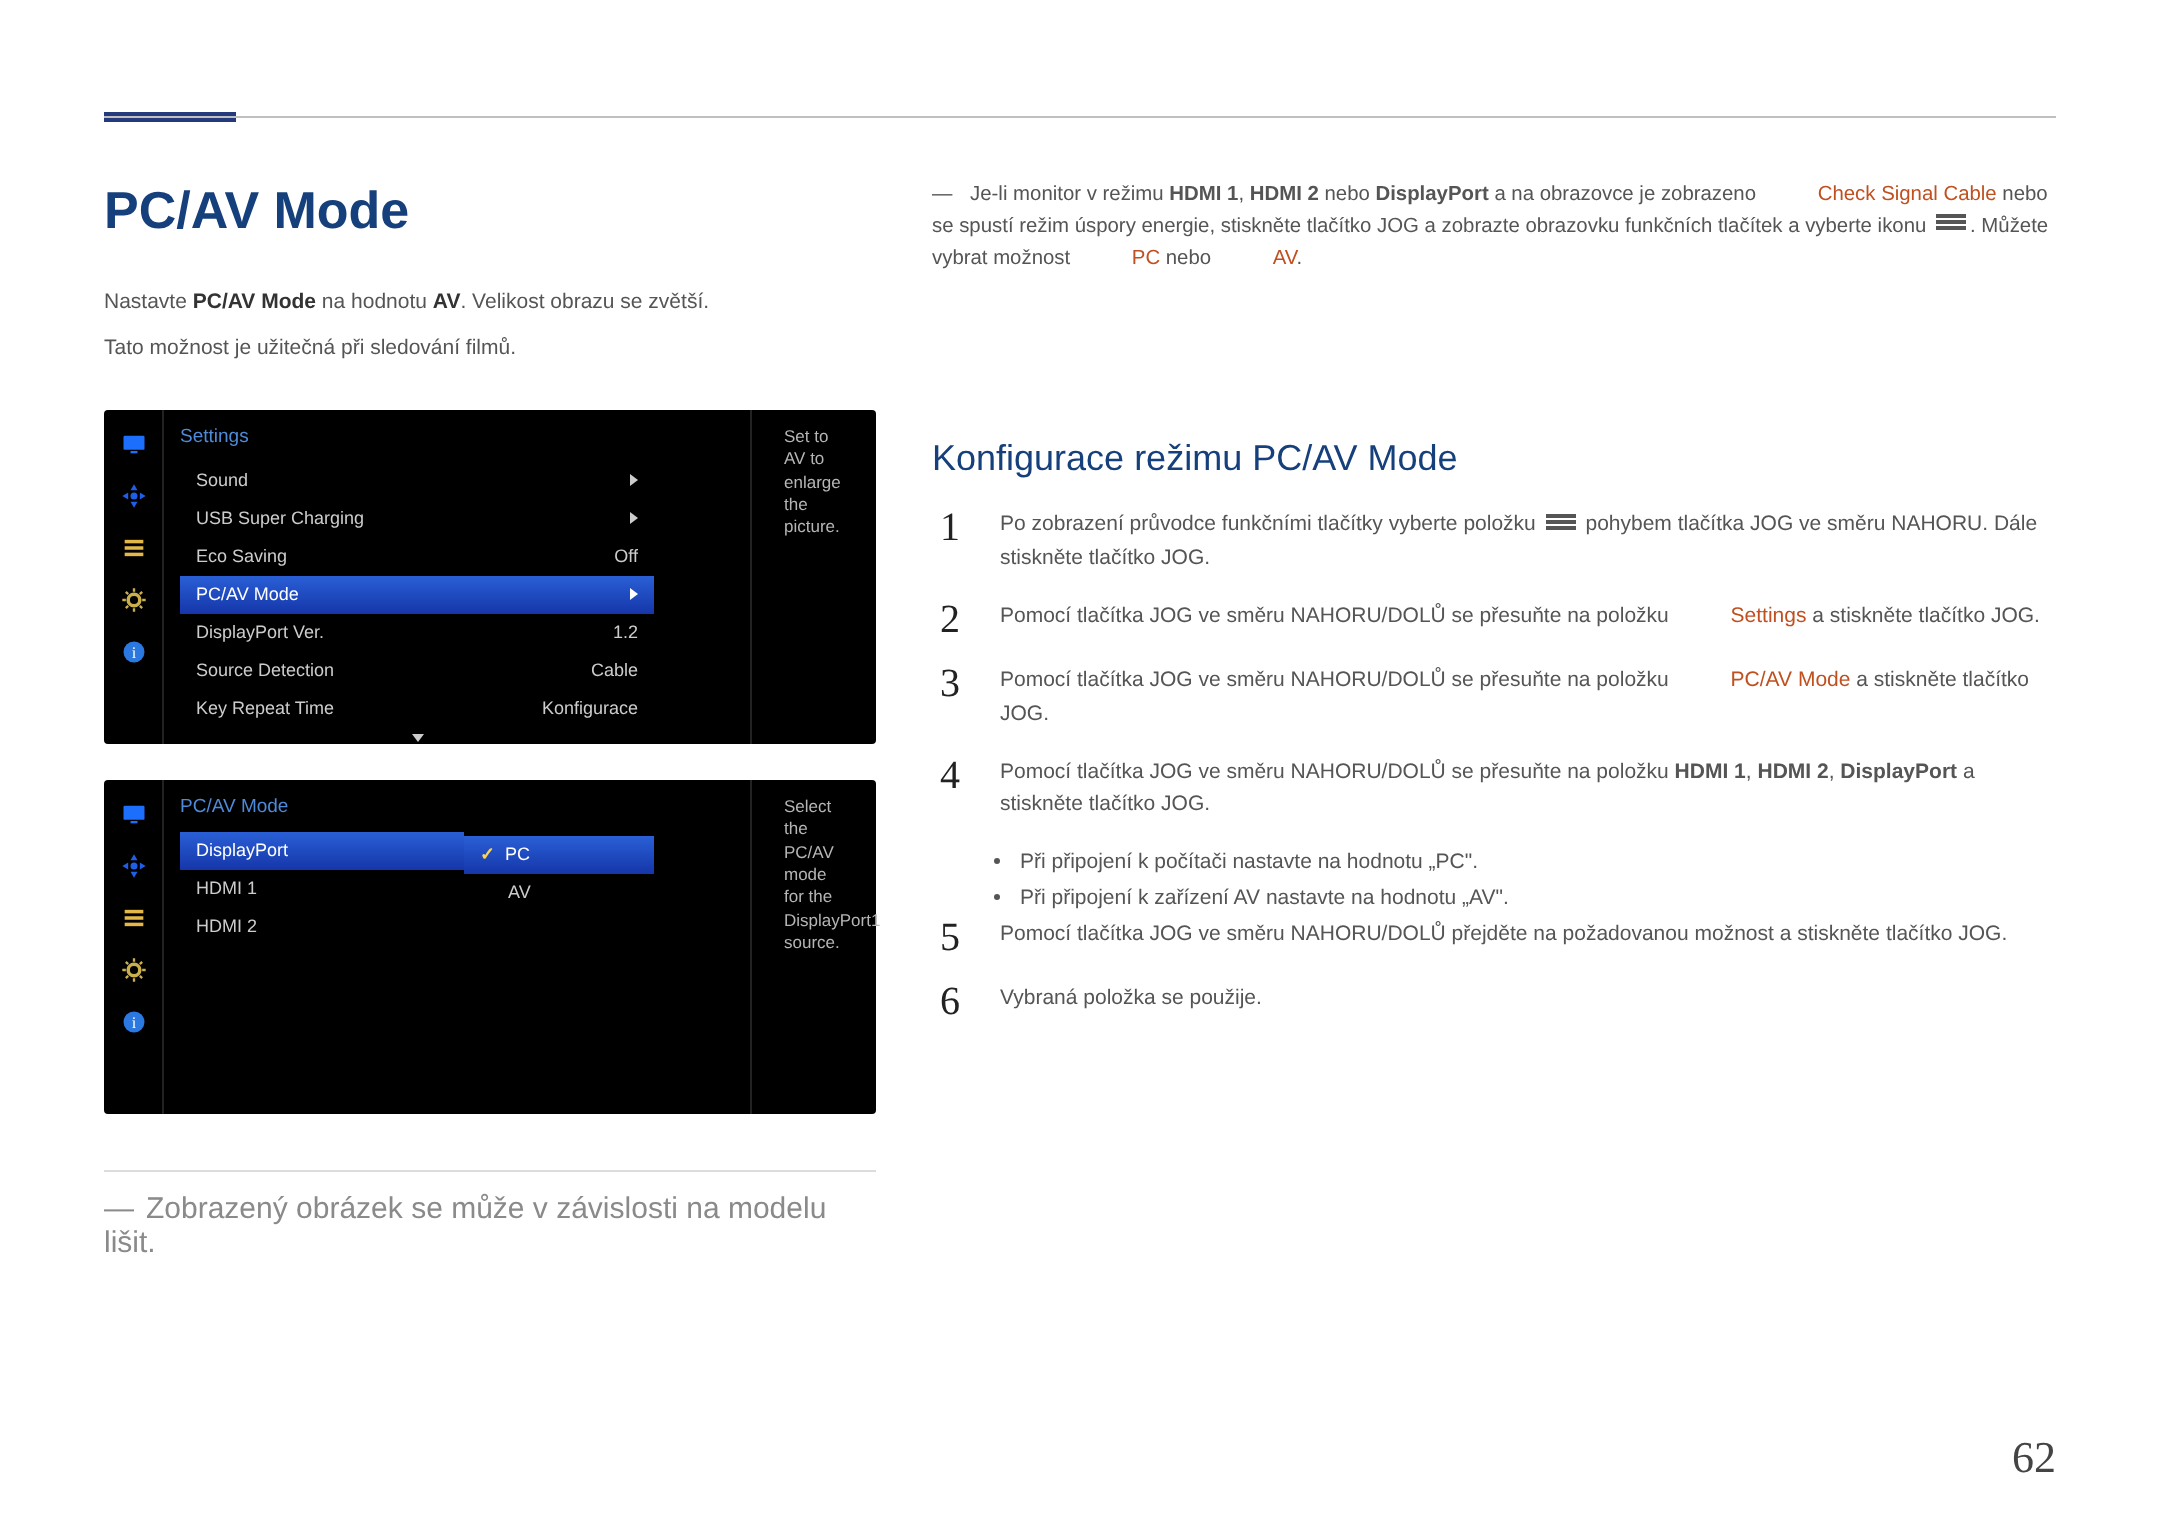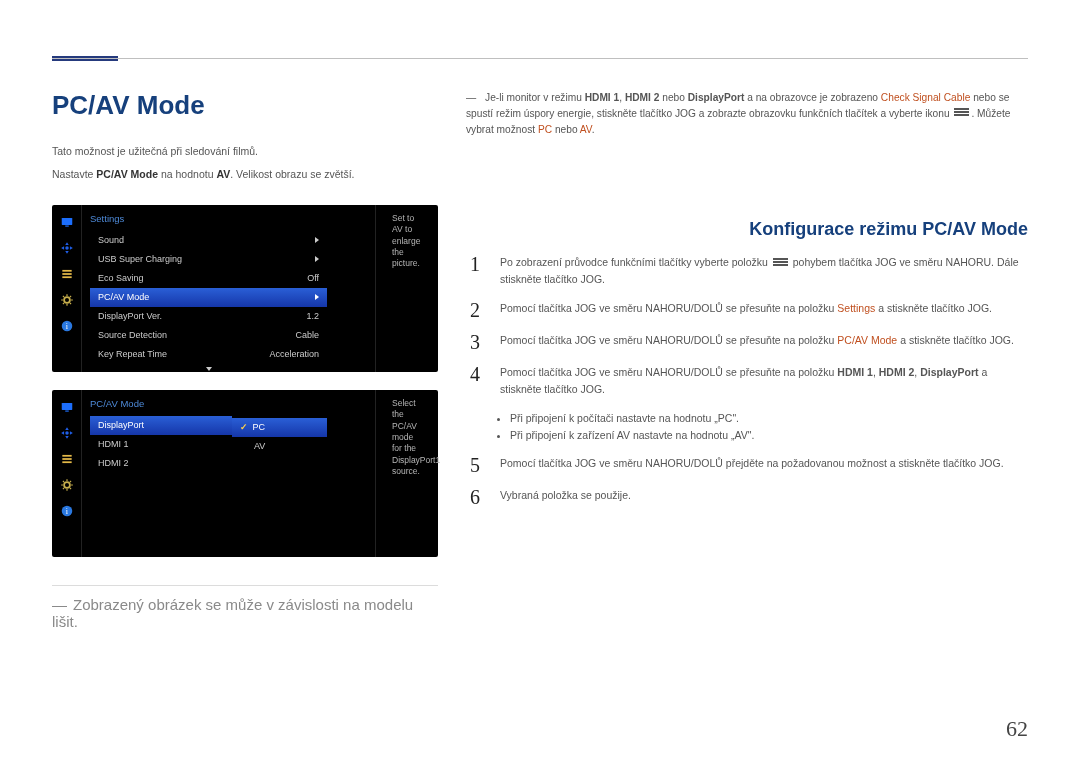--- a/index.html
+++ b/index.html
@@ -48,27 +48,26 @@
   }
   h1 {
     color: #16407c;
     font-size: 26px;
     font-weight: 700;
     margin-bottom: 22px;
   }
   h2 {
     color: #16407c;
     font-size: 18px;
-    font-weight: 700;
+    font-weight: 400;
     margin: 82px 0 14px 0;
-    text-align: right;
   }
   .intro { font-size: 10.5px; color: #555; line-height: 1.6; margin-bottom: 6px; }
   .intro b { color: #333; font-weight: 700; }
-  .accent-b { color: #c05020; }
+  .accent-b { color: #c05020; margin-left: 28px; }
   .panel {
     background: #000;
     border-radius: 2px;
     width: 100%;
     height: 167px;
     display: flex;
     margin-top: 22px;
     color: #ccc;
     font-size: 9px;
   }
@@ -192,21 +191,20 @@
     color: #222;
   }
   .numitem .text {
     flex: 1;
     font-size: 10.5px;
     color: #555;
     line-height: 1.6;
   }
   .bullets {
     padding-left: 28px;
-    margin-bottom: 10px;
   }
   .bullets li {
     font-size: 10.5px;
     color: #555;
     line-height: 1.7;
     list-style: disc;
     margin-left: 16px;
   }
   .pagenum {
     position: absolute;
@@ -234,24 +232,24 @@
 
 <div class="page">
   <div class="topbar-accent"></div>
   <div class="topbar-line"></div>
 
   <div class="columns">
 
     <div class="col-left">
       <h1>PC/AV Mode</h1>
 
-      <p class="intro">Tato možnost je užitečná při sledování filmů.</p>
       <p class="intro">
         <span>Nastavte </span><b>PC/AV Mode</b><span> na hodnotu </span><b>AV</b><span>. Velikost obrazu se zvětší.</span>
       </p>
+      <p class="intro">Tato možnost je užitečná při sledování filmů.</p>
 
       <div class="panel">
         <div class="panel-icons">
           <span class="picon">
               <svg viewBox="0 0 24 24">
                 <rect x="3" y="5" width="18" height="12" rx="1" fill="#1c6efc"></rect>
                 <rect x="9" y="18" width="6" height="2" fill="#1c6efc"></rect>
               </svg>
             </span>
           <span class="picon">
@@ -301,21 +299,21 @@
           <div class="menu-row">
               <span>DisplayPort Ver.</span>
               <span>1.2</span>
             </div>
           <div class="menu-row">
               <span>Source Detection</span>
               <span>Cable</span>
             </div>
           <div class="menu-row">
               <span>Key Repeat Time</span>
-              <span>Acceleration</span>
+              <span>Konfigurace</span>
             </div>
           <div class="down-caret"></div>
         </div>
         <div class="panel-help">Set to AV to enlarge the picture.</div>
       </div>
 
       <div class="panel second">
         <div class="panel-icons">
           <span class="picon">
               <svg viewBox="0 0 24 24">

